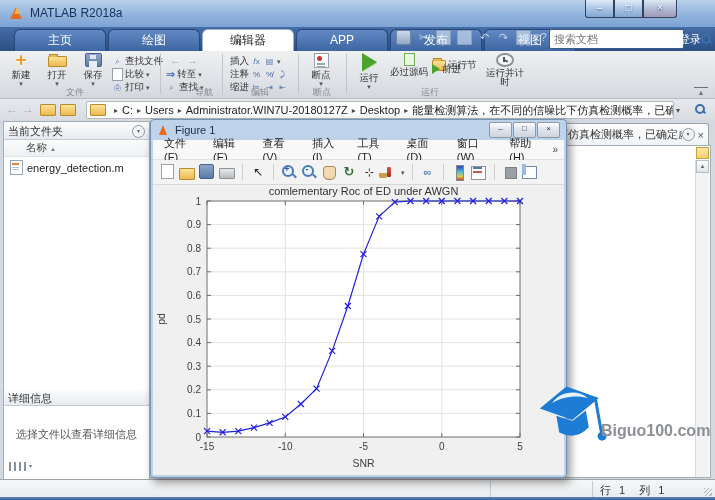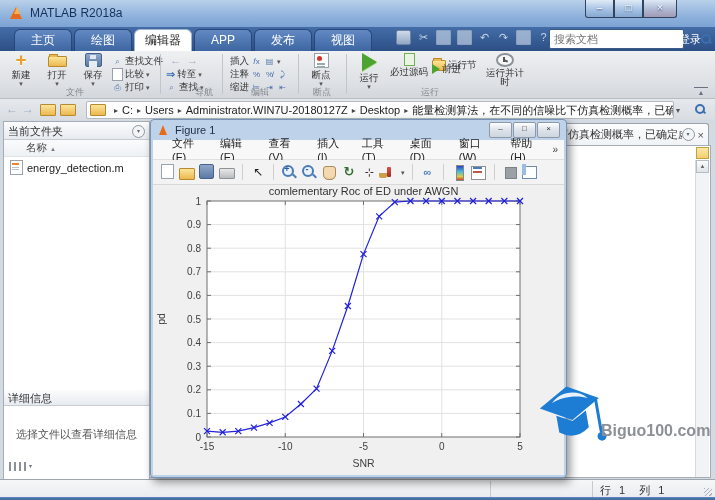--- a/index.html
+++ b/index.html
@@ -13,21 +13,21 @@
   .mlogo:after{content:"";position:absolute;left:6px;top:2px;border-left:3px solid transparent;border-right:3px solid transparent;border-bottom:7px solid #f8b34a;}
   .apptitle{position:absolute;left:30px;top:6px;font-size:12px;color:#16305c;}
   .winctl{position:absolute;left:585px;top:0;height:17px;display:flex;}
   .winbtn{width:27px;height:17px;border:1px solid #32435f;border-top:none;background:linear-gradient(rgba(255,255,255,.55),rgba(210,225,245,.25) 45%,rgba(120,150,190,.35));color:#fff;font-size:10px;line-height:15px;text-align:center;text-shadow:0 1px 2px #23406b;}
   .winbtn.first{border-radius:0 0 0 3px;}
   .winbtn.close{width:32px;border-radius:0 0 3px 0;background:linear-gradient(rgba(255,255,255,.5),rgba(230,190,190,.25) 45%,rgba(190,120,120,.4));}
 
   
   .tabstrip{position:absolute;left:0;top:27px;width:715px;height:24px;background:linear-gradient(#446da7,#2c4f85);}
   .rtabs{position:absolute;left:14px;bottom:0;display:flex;height:22px;}
-  .rtab{min-width:52px;padding:0 2px;margin-right:2px;border-radius:6px 6px 0 0;background:linear-gradient(#6289c2,#3d66a2);border:1px solid #27477a;border-bottom:none;color:#fff;font-size:12px;line-height:21px;text-align:center;}
+  .rtab{min-width:52px;padding:0 19px;margin-right:2px;border-radius:6px 6px 0 0;background:linear-gradient(#6289c2,#3d66a2);border:1px solid #27477a;border-bottom:none;color:#fff;font-size:12px;line-height:21px;text-align:center;}
   .rtab.active{background:#fff;color:#222;border-color:#9fb5cf;}
   .qat{position:absolute;left:396px;top:3px;display:flex;align-items:center;gap:6px;color:#c3d2e6;font-size:11px;}
   .qicon{width:13px;height:13px;text-align:center;line-height:13px;}
   .qdisk{background:linear-gradient(#cfdaea,#93a8c4);border:1px solid #6d84a6;border-radius:2px;}
   .qpage{background:rgba(230,238,248,.55);border:1px solid #8aa0bf;border-radius:1px;}
   .searchbox{position:absolute;left:549px;top:2px;width:133px;height:18px;background:#fff;border:1px solid #3c5a86;border-radius:2px;display:flex;align-items:center;}
   .searchbox input{flex:1;border:none;outline:none;font-size:11px;color:#888;padding:0 4px;font-family:inherit;background:transparent;}
   .mag{position:relative;width:12px;height:12px;margin-right:3px;}
   .mag:before{content:"";position:absolute;left:1px;top:1px;width:6px;height:6px;border:2px solid #3c6fb0;border-radius:50%;}
   .mag:after{content:"";position:absolute;left:8px;top:8px;width:4px;height:2px;background:#3c6fb0;transform:rotate(45deg);}
@@ -107,21 +107,21 @@
   .bottomframe{position:absolute;left:0;top:497px;width:715px;height:3px;background:linear-gradient(#5c86bc,#3d649a);}
 
   
   .figwin{position:absolute;left:150px;top:119px;width:417px;height:359px;background:#bed3ea;border:1px solid #7593b5;border-radius:4px;box-shadow:3px 4px 10px rgba(0,0,0,.45);z-index:50;box-sizing:border-box;}
   .figtitle{position:absolute;left:0;top:0;width:100%;height:20px;display:flex;align-items:center;padding:9px 6px;box-sizing:border-box;}
   .figtitle .t{font-size:11px;color:#1c2c44;margin-left:5px;flex:1;}
   .figctl{display:flex;gap:1px;}
   .figbtn{width:21px;height:14px;background:linear-gradient(#fefefe,#dde3ea 50%,#cdd5df);border:1px solid #8d99a8;border-radius:2px;font-size:8px;line-height:12px;text-align:center;color:#333;}
   .fmlogo{width:13px;height:13px;position:relative;}
   .fmlogo:before{content:"";position:absolute;left:2px;top:1px;border-left:4.5px solid transparent;border-right:4.5px solid transparent;border-bottom:10px solid #e96a1b;}
-  .figmenu{position:absolute;left:2px;top:20px;width:411px;height:20px;background:#f8f8f8;border-bottom:1px solid #e0e0e0;display:flex;align-items:center;font-size:11px;color:#222;padding-left:12px;box-sizing:border-box;}
+  .figmenu{position:absolute;left:2px;top:20px;width:411px;height:20px;background:#f8f8f8;border-bottom:1px solid #e0e0e0;display:flex;align-items:center;font-size:11px;color:#222;padding-left:4px;box-sizing:border-box;}
   .figmenu span.mi{padding:0 7px;}
   .figmenu .ovf{margin-left:auto;margin-right:6px;color:#444;font-size:10px;}
   .figtools{position:absolute;left:2px;top:40px;width:411px;height:25px;background:#f3f3f3;border-bottom:1px solid #d8d8d8;display:flex;align-items:center;gap:4px;padding-left:6px;box-sizing:border-box;}
   .tsep{width:1px;height:16px;background:#cfcfcf;margin:0 3px;}
   .ticon{width:16px;height:16px;position:relative;}
   .ti-page{background:#fff;border:1px solid #9aa2ad;width:11px;height:13px;margin:0 2px;}
   .ti-folder{background:linear-gradient(#fbe49a,#edb84f);border:1px solid #b8892d;width:14px;height:10px;margin-top:4px;border-radius:1px;}
   .ti-disk{background:linear-gradient(#8fa7c8,#5c7aa6);border:1px solid #45618c;width:13px;height:13px;border-radius:2px;}
   .ti-print{background:linear-gradient(#e8e8e8,#b9bcc0);border:1px solid #8d9297;width:14px;height:9px;margin-top:4px;border-radius:1px;}
   .ti-pointer{font-size:12px;color:#222;text-align:center;line-height:16px;}

